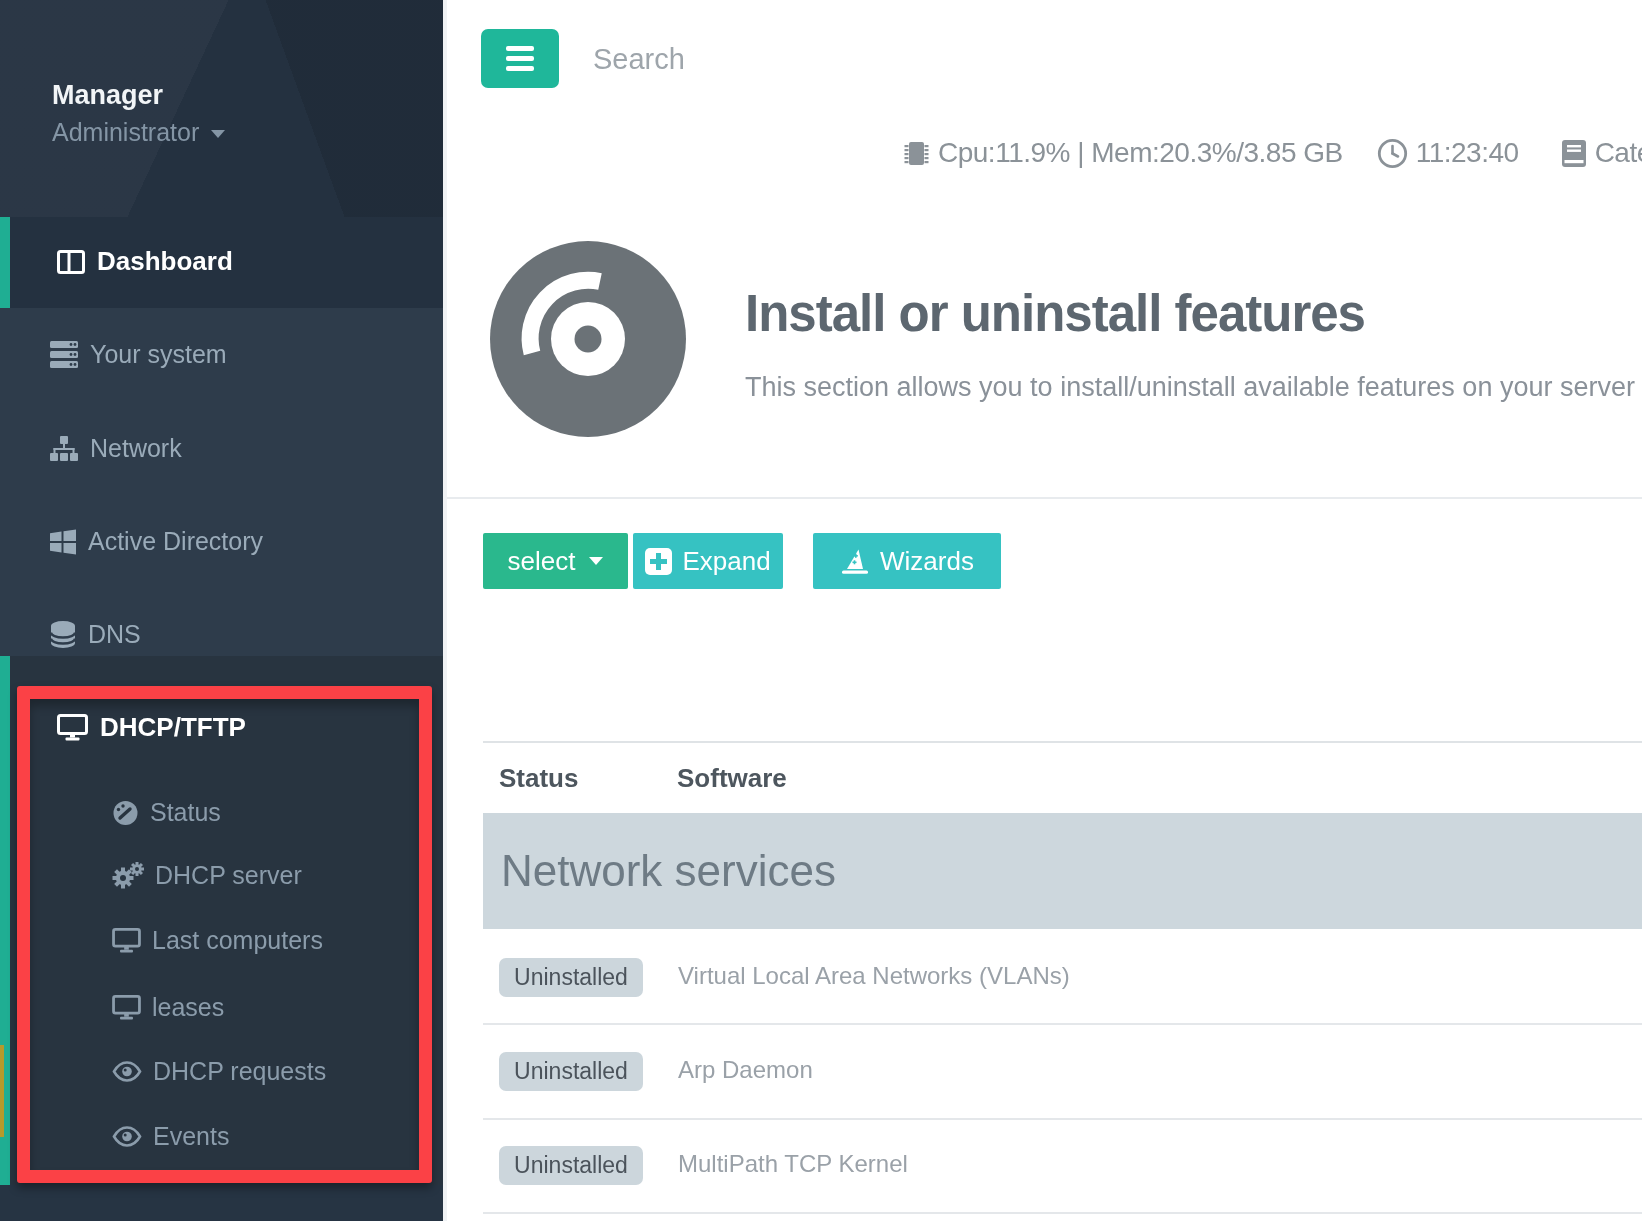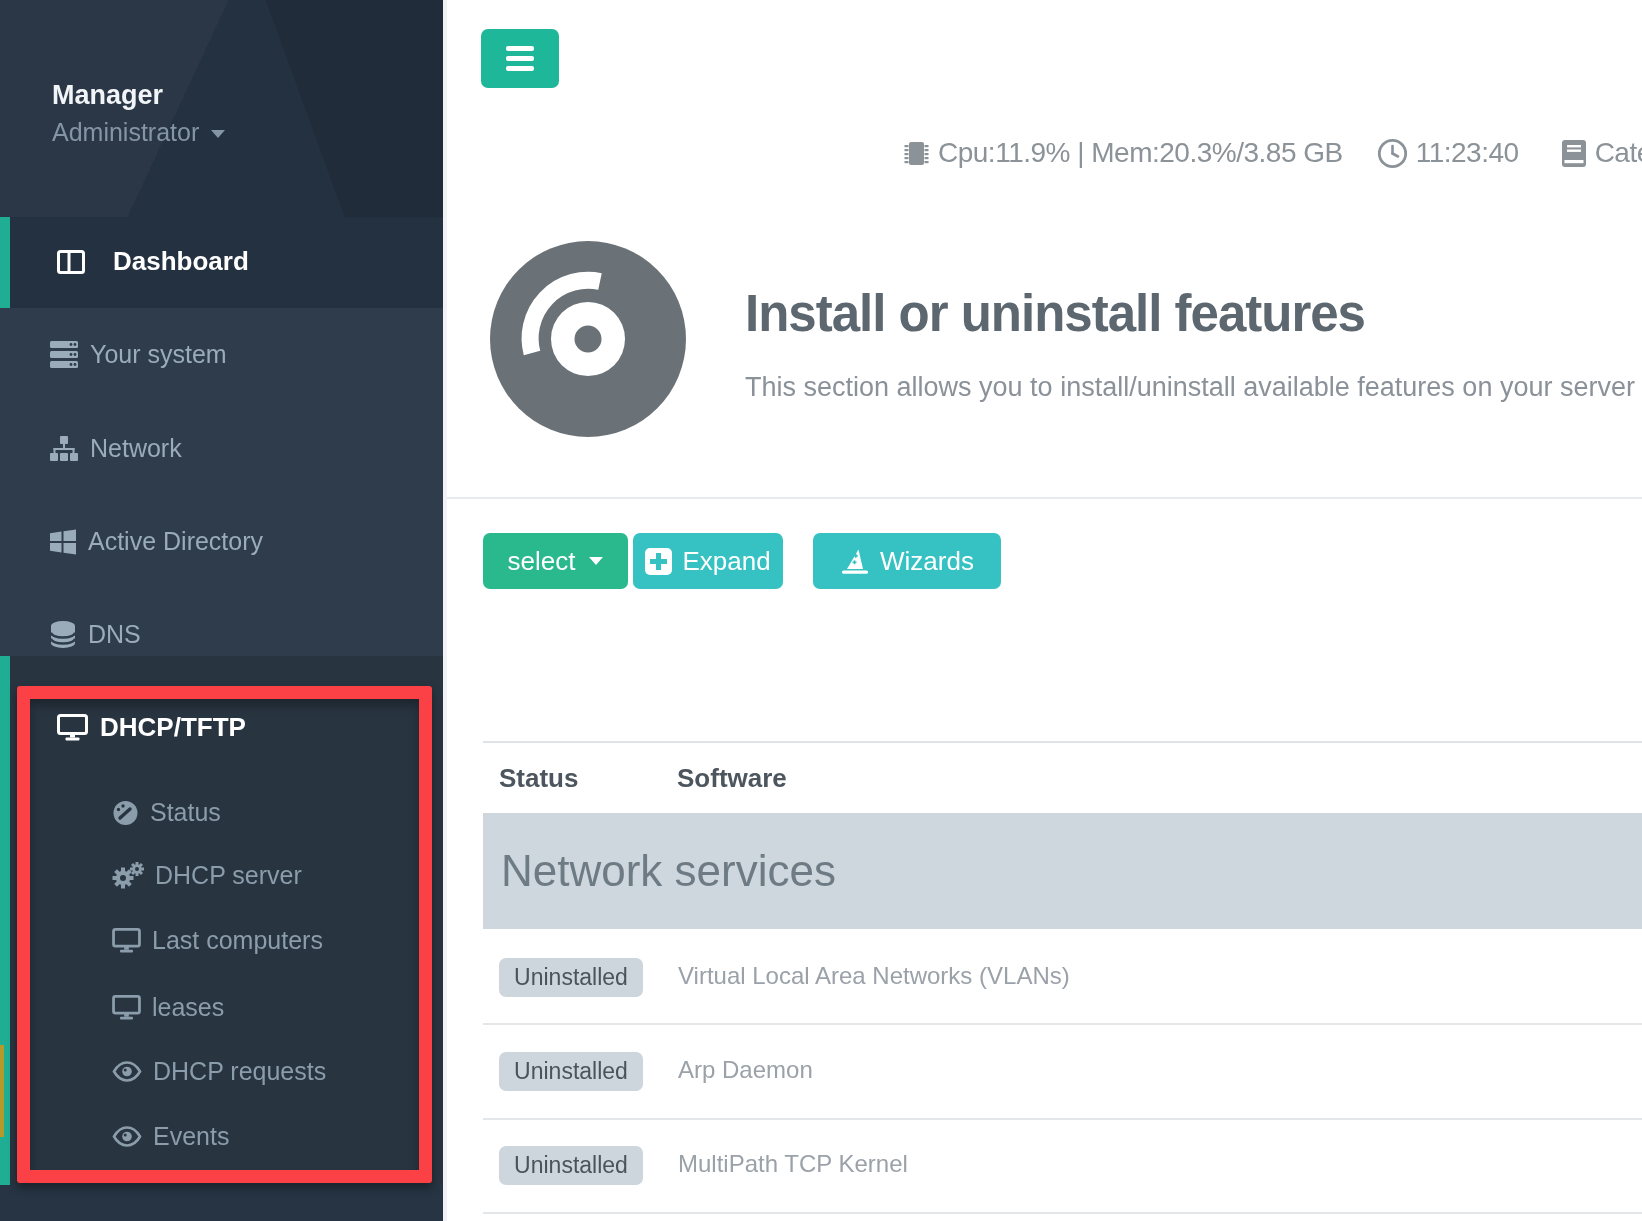--- a/index.html
+++ b/index.html
@@ -22,21 +22,21 @@
   .user-role { position:absolute; left:52px; top:118px; color:#8495a5; font-size:25px; cursor:pointer; }
   .caret { display:inline-block; width:0; height:0; border-left:7px solid transparent;
            border-right:7px solid transparent; border-top:8px solid #8495a5; margin-left:12px; vertical-align:middle; }
 
   .dash-row { position:absolute; left:0; top:217px; width:443px; height:91px; background:#243140; cursor:pointer; }
   .accent-bar { position:absolute; left:0; width:10px; background:#1fae93; }
   .accent-dash { top:217px; height:91px; }
   .accent-dhcp { top:656px; height:529px; }
   .accent-yellow { position:absolute; left:0; top:1045px; width:4px; height:92px; background:#b59a2b; }
 
-  .dash-inner { position:absolute; left:57px; top:29px; display:flex; align-items:center; gap:28px; }
+  .dash-inner { position:absolute; left:57px; top:29px; display:flex; align-items:center; gap:12px; }
   .dash-label { color:#ffffff; font-size:26px; font-weight:700; }
 
   .menu-item { position:absolute; left:50px; display:flex; align-items:center; gap:12px; color:#9aabb9; cursor:pointer; }
   .menu-item .lbl { font-size:25px; }
 
   .dhcp-section { position:absolute; left:0; top:656px; width:443px; height:529px; background:#283440; }
   .sidebar-bottom { position:absolute; left:0; top:1185px; width:443px; height:36px; background:#263443; }
 
   .dhcp-header { position:absolute; left:57px; top:712px; display:flex; align-items:center; gap:12px; cursor:pointer; }
   .dhcp-header .lbl { color:#ffffff; font-size:26px; font-weight:700; }
@@ -67,21 +67,21 @@
   .sp10 { width:10px; } .sp24 { width:24px; } .sp42 { width:42px; } .sp8 { width:8px; }
 
   
   .hero-icon { position:absolute; left:488px; top:240px; }
   .page-title { position:absolute; left:745px; top:284px; font-size:51px; font-weight:700; color:#5d6770; letter-spacing:-1px; }
   .page-subtitle { position:absolute; left:745px; top:372px; font-size:27px; color:#8a9199; }
 
   .divider1 { position:absolute; left:447px; top:497px; right:0; height:2px; background:#e8ebee; }
 
   
-  .btn { position:absolute; top:533px; height:56px; border:none; border-radius:7px; color:#ffffff;
+  .btn { position:absolute; top:533px; height:56px; border:none; border-radius:2px; color:#ffffff;
          font-size:26px; font-family:inherit; display:flex; align-items:center; justify-content:center;
          gap:10px; cursor:pointer; }
   .btn-select { left:483px; width:145px; background:#2ab88d; }
   .btn-expand { left:633px; width:150px; background:#36c2c2; }
   .btn-wizards { left:813px; width:188px; background:#36c2c2; }
   .caret-white { display:inline-block; width:0; height:0; border-left:7px solid transparent;
                  border-right:7px solid transparent; border-top:8px solid #ffffff; margin-left:4px; }
   .plus-square { width:27px; height:27px; background:#ffffff; border-radius:5px; position:relative; flex:none; }
   .plus-square::before, .plus-square::after { content:""; position:absolute; background:#36c2c2; }
   .plus-square::before { left:5px; top:11px; width:17px; height:5px; }
@@ -277,20 +277,21 @@
 
   <div class="sidebar-edge"></div>
 
   <div class="menu-btn">
     <span style="display:flex;flex-direction:column;gap:5px;">
       <span class="bar"></span>
         <span class="bar"></span>
         <span class="bar"></span>
     </span>
   </div>
+  <div class="search-text">Search</div>
 
   <div class="status-row">
     <svg width="27" height="31" viewBox="0 0 27 31">
       <rect x="6" y="4" width="15" height="23" rx="2" fill="#8b9298"></rect>
       <g fill="#8b9298">
         <rect x="1.5" y="7" width="4" height="2.2"></rect>
           <rect x="1.5" y="11" width="4" height="2.2"></rect>
         <rect x="1.5" y="15" width="4" height="2.2"></rect>
           <rect x="1.5" y="19" width="4" height="2.2"></rect>
         <rect x="1.5" y="23" width="4" height="2.2"></rect>

